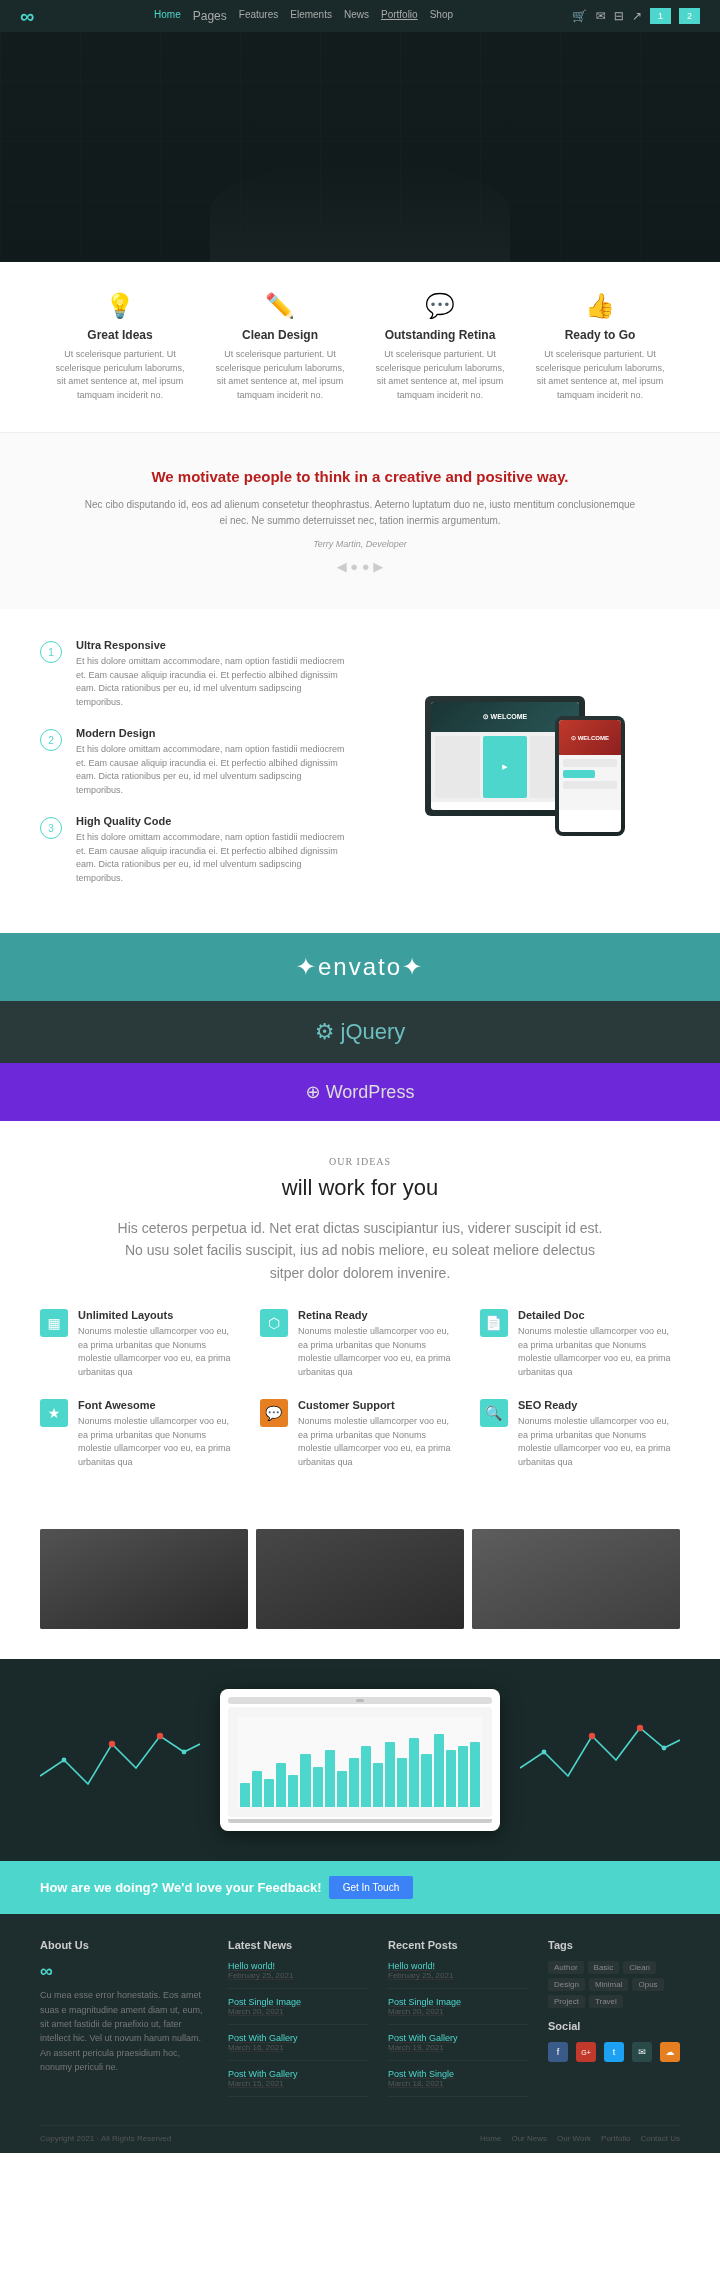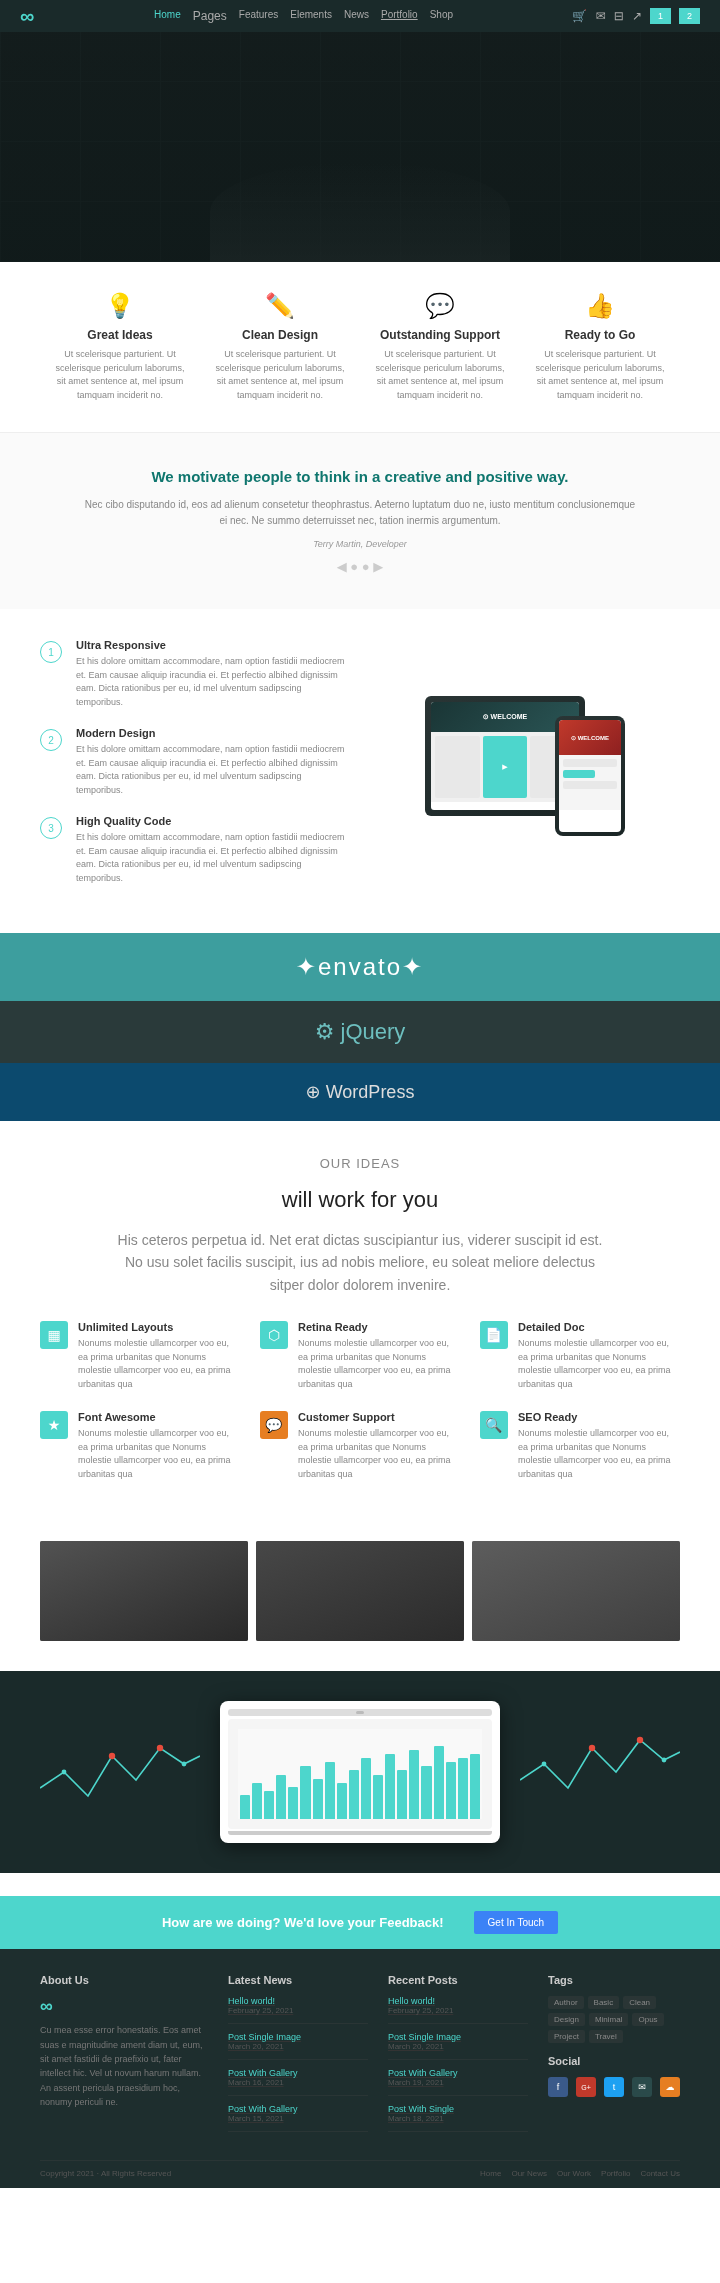--- a/index.html
+++ b/index.html
@@ -22,38 +22,38 @@
 
     
     .features { background: #fff; padding: 30px 40px; display: flex; justify-content: space-around; border-bottom: 1px solid #eee; }
     .feature-item { text-align: center; flex: 1; padding: 0 10px; }
     .feature-icon { font-size: 24px; color: #4dd6cc; margin-bottom: 8px; }
     .feature-item h4 { font-size: 12px; font-weight: 600; margin-bottom: 6px; color: #333; }
     .feature-item p { font-size: 9px; color: #888; line-height: 1.5; }
 
     
     .quote-section { background: #fafafa; padding: 35px 80px; text-align: center; }
-    .quote-section h3 { font-size: 15px; font-weight: 700; color: #0f766e; margin-bottom: 12px; }
+    .quote-section h3 { font-size: 15px; font-weight: 700; color: #b91c1c; margin-bottom: 12px; }
     .quote-section p { font-size: 10px; color: #888; line-height: 1.6; margin-bottom: 10px; }
 
     
     .features-detail { background: #fff; padding: 30px 40px; display: flex; gap: 20px; }
     .features-list { flex: 1; }
     .feature-num { display: flex; gap: 14px; margin-bottom: 18px; align-items: flex-start; }
     .num-circle { width: 22px; height: 22px; border-radius: 50%; border: 1px solid #4dd6cc; color: #4dd6cc; display: flex; align-items: center; justify-content: center; font-size: 10px; flex-shrink: 0; margin-top: 2px; }
     .feature-text h5 { font-size: 11px; font-weight: 600; margin-bottom: 4px; color: #333; }
     .feature-text p { font-size: 9px; color: #888; line-height: 1.5; }
     .feature-devices { flex: 1; display: flex; align-items: center; justify-content: center; }
 
     
     .band-envato { background: #3d9e9e; padding: 20px; text-align: center; }
     .band-envato span { color: #fff; font-size: 22px; font-weight: 300; }
     .band-jquery { background: #2a3a3a; padding: 18px; text-align: center; }
     .band-jquery span { color: #6dbfbf; font-size: 22px; font-weight: 300; }
-    .band-wordpress { background: #0c4a6e; padding: 18px; text-align: center; }
+    .band-wordpress { background: #6d28d9; padding: 18px; text-align: center; }
     .band-wordpress span { color: #ddd; font-size: 18px; }
 
     
     .ideas-section { background: #fff; padding: 35px 40px; }
     .ideas-header { text-align: center; margin-bottom: 25px; }
     .ideas-header h3 { font-size: 22px; font-weight: 400; color: #222; margin-bottom: 10px; }
     .ideas-header p { font-size: 10px; color: #888; line-height: 1.6; }
     .ideas-grid { display: grid; grid-template-columns: 1fr 1fr 1fr; gap: 20px; margin-bottom: 25px; }
     .idea-item { display: flex; gap: 10px; }
     .idea-icon { width: 28px; height: 28px; background: #4dd6cc; border-radius: 3px; display: flex; align-items: center; justify-content: center; color: #fff; font-size: 14px; flex-shrink: 0; }
@@ -67,21 +67,21 @@
     .gallery-item.g2 { background: linear-gradient(135deg, #666, #444); }
     .gallery-item.g3 { background: linear-gradient(135deg, #777, #555); }
 
     
     .chart-section { background: #1a2a2a; padding: 30px 40px; display: flex; justify-content: center; }
     .laptop-chart { width: 260px; background: #fff; border-radius: 8px; padding: 8px; box-shadow: 0 4px 20px rgba(0,0,0,0.5); }
     .laptop-screen { background: #f5f5f5; padding: 10px; border-radius: 4px; }
     .chart-bars { display: flex; align-items: flex-end; gap: 3px; height: 80px; }
 
     
-    .feedback-banner { background: #4dd6cc; padding: 15px 40px; display: flex; align-items: center; justify-content: center; gap: 30px; margin-top: 23px; }
+    .feedback-banner { background: #4dd6cc; padding: 15px 40px; display: flex; align-items: center; gap: 7px; }
     .feedback-banner p { color: #fff; font-size: 13px; font-weight: 600; }
     .feedback-btn { background: #3b82f6; color: #fff; border: none; padding: 6px 14px; font-size: 10px; cursor: pointer; border-radius: 2px; }
 
     
     footer { background: #1e2e2e; padding: 25px 40px 10px; }
     .footer-grid { display: grid; grid-template-columns: 1.2fr 1fr 1fr 0.8fr; gap: 20px; margin-bottom: 20px; }
     .footer-col h5 { color: #ccc; font-size: 11px; font-weight: 600; margin-bottom: 10px; }
     .footer-col p { font-size: 9px; color: #777; line-height: 1.6; }
     .footer-col a { color: #4dd6cc; font-size: 9px; text-decoration: none; display: block; }
     .footer-news-item { margin-bottom: 8px; border-bottom: 1px solid #2a3535; padding-bottom: 8px; text-decoration: underline; }
@@ -130,21 +130,21 @@
     <h4>Great Ideas</h4>
     <p>Ut scelerisque parturient. Ut scelerisque periculum laborums, sit amet sentence at, mel ipsum tamquam inciderit no.</p>
   </div>
   <div class="feature-item">
     <div class="feature-icon">✏️</div>
     <h4>Clean Design</h4>
     <p>Ut scelerisque parturient. Ut scelerisque periculum laborums, sit amet sentence at, mel ipsum tamquam inciderit no.</p>
   </div>
   <div class="feature-item">
     <div class="feature-icon">💬</div>
-    <h4>Outstanding Support</h4>
+    <h4>Outstanding Retina</h4>
     <p>Ut scelerisque parturient. Ut scelerisque periculum laborums, sit amet sentence at, mel ipsum tamquam inciderit no.</p>
   </div>
   <div class="feature-item">
     <div class="feature-icon">👍</div>
     <h4>Ready to Go</h4>
     <p>Ut scelerisque parturient. Ut scelerisque periculum laborums, sit amet sentence at, mel ipsum tamquam inciderit no.</p>
   </div>
 </div>
 
 <div class="quote-section">
@@ -219,21 +219,21 @@
 <div class="band-jquery">
   <span style="color:#6dbfbf;font-size:22px;font-weight:300;">⚙ jQuery</span>
 </div>
 
 <div class="band-wordpress">
   <span style="color:#ddd;font-size:18px;font-weight:300;">⊕ WordPress</span>
 </div>
 
 <div class="ideas-section">
   <div class="ideas-header">
-    <div style="font-size:13px;color:#888;text-transform:uppercase;letter-spacing:1px;margin-bottom:16px;">Our Ideas</div>
+    <div style="font-size:10px;color:#888;text-transform:uppercase;letter-spacing:1px;margin-bottom:8px;font-family:Liberation Serif, serif;">Our Ideas</div>
     <h3 style="font-size:22px;font-weight:400;color:#222;margin-bottom:10px;">will work for you</h3>
     <p style="font-size:14px;color:#888;line-height:1.6;max-width:500px;margin:16px auto;">His ceteros perpetua id. Net erat dictas suscipiantur ius, viderer suscipit id est. No usu solet facilis suscipit, ius ad nobis meliore, eu soleat meliore delectus sitper dolor dolorem invenire.</p>
   </div>
   <div class="ideas-grid">
     <div class="idea-item">
       <div class="idea-icon">▦</div>
       <div class="idea-content">
         <h5>Unlimited Layouts</h5>
         <p>Nonums molestie ullamcorper voo eu, ea prima urbanitas que Nonums molestie ullamcorper voo eu, ea prima urbanitas qua</p>
       </div>

